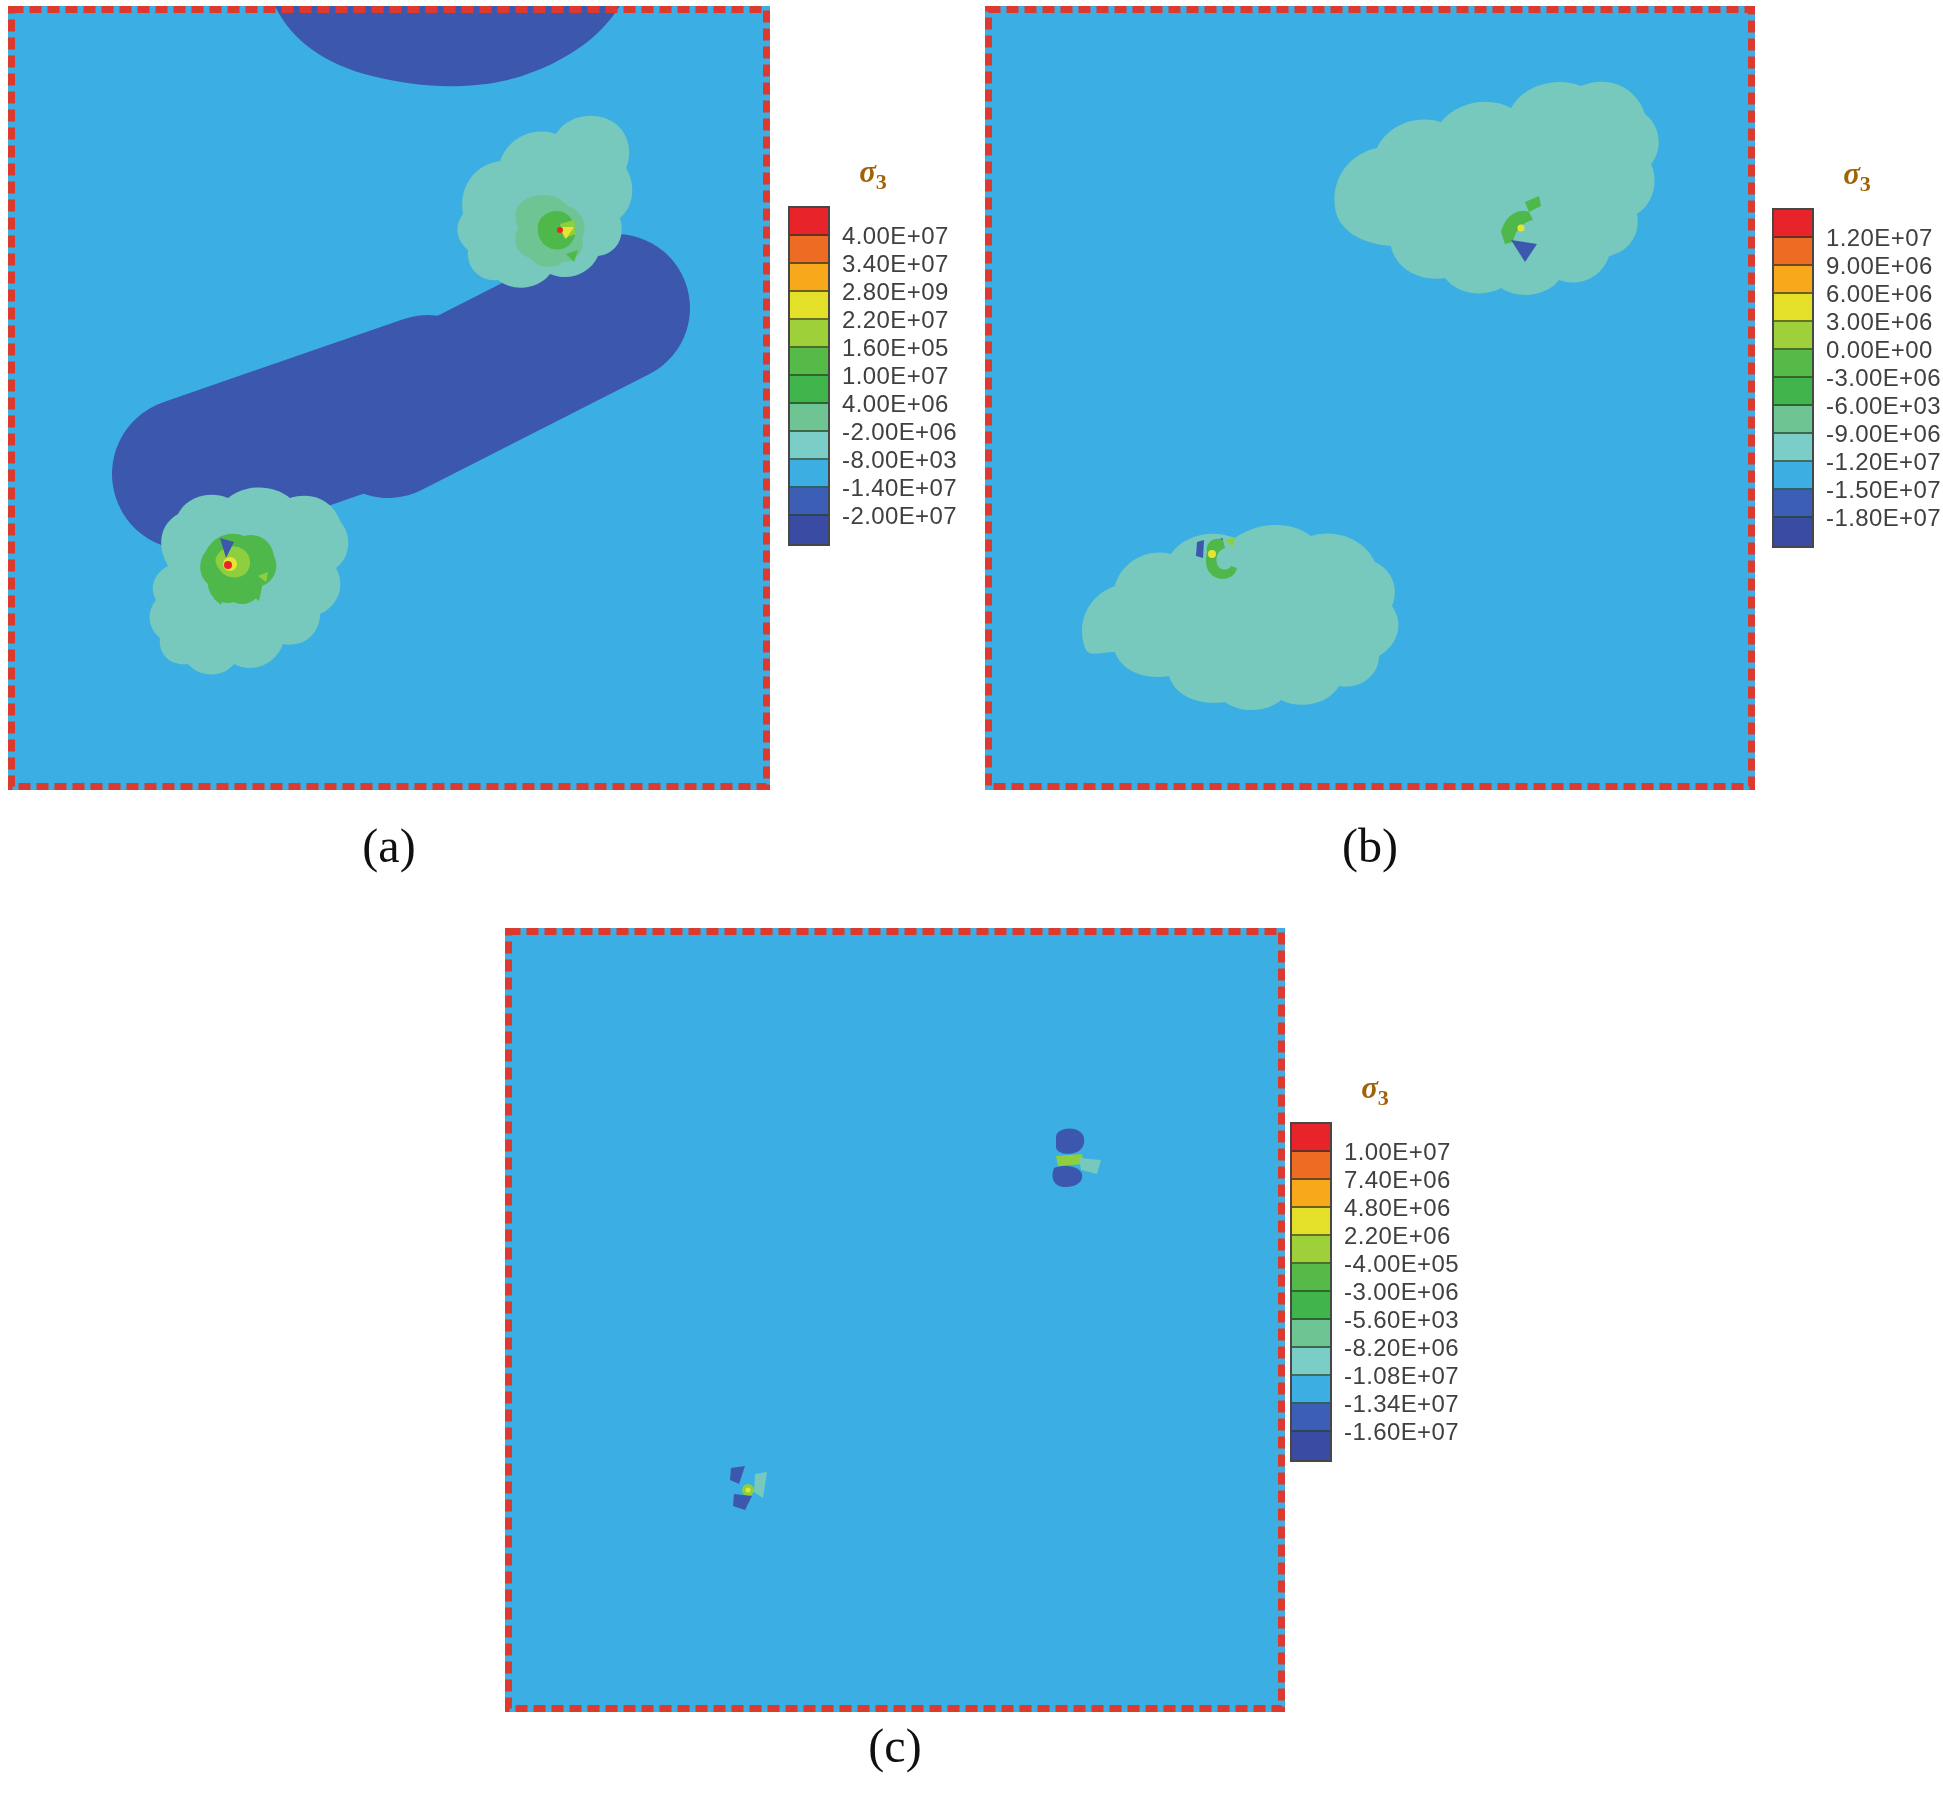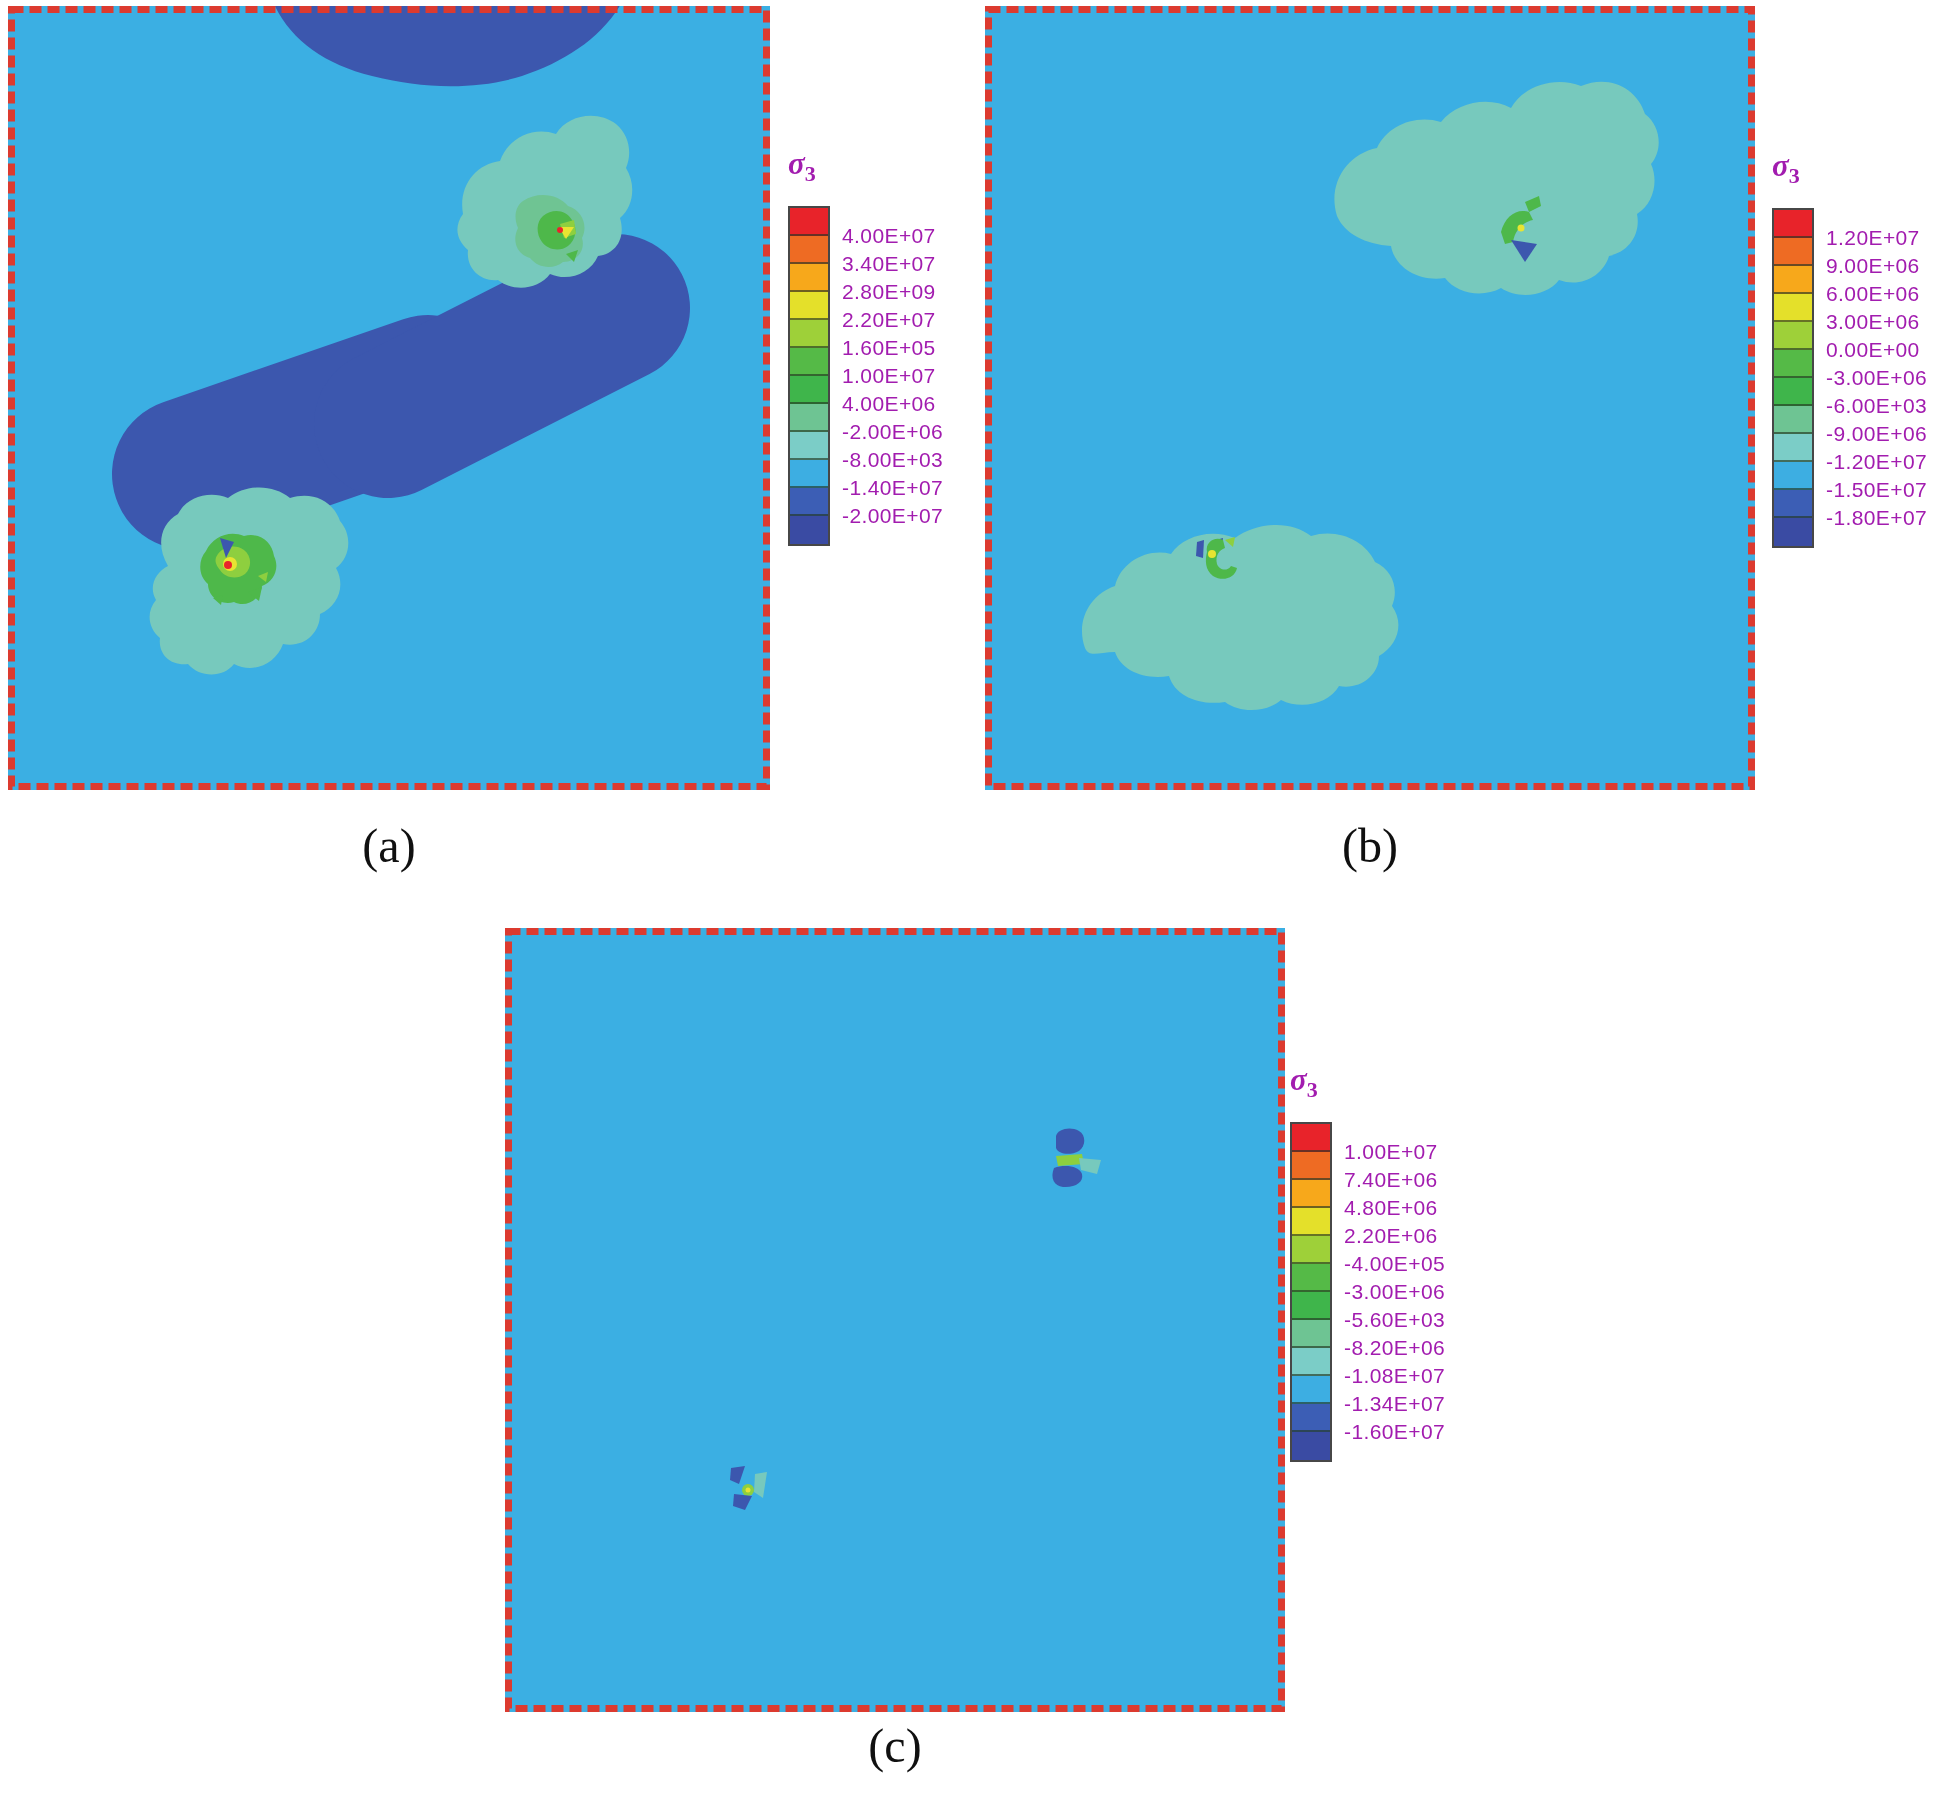--- a/index.html
+++ b/index.html
@@ -7,31 +7,31 @@
         font-family:"Liberation Sans",sans-serif;}
 
   .panel{position:absolute;}
   .panel svg{display:block;}
 
   .caption{position:absolute;text-align:center;
            font-family:"Liberation Serif",serif;font-size:48px;line-height:56px;color:#101010;}
 
   
   .legend{position:absolute;}
-  .legend-title{height:40px;width:170px;text-align:left;
+  .legend-title{height:40px;width:170px;text-align:center;
                 font-family:"Liberation Serif",serif;font-style:italic;font-weight:bold;
-                font-size:31px;line-height:40px;color:#a21caf;margin-bottom:22px;}
+                font-size:31px;line-height:56px;color:#a16207;margin-bottom:22px;}
   .legend-title sub{font-style:normal;font-size:22px;}
   .legend-body{display:flex;align-items:flex-start;}
   .legend-bar{width:38px;border:2px solid #474747;background:#fff;}
   .legend-cell{height:28px;box-sizing:border-box;border-bottom:2px solid rgba(35,55,35,.65);}
   .legend-cell:last-child{border-bottom:none;}
   .legend-labels{margin-left:12px;margin-top:16px;min-width:118px;}
   .legend-label{height:28px;display:flex;align-items:center;
-                font-size:21px;letter-spacing:.4px;color:#a21caf;white-space:nowrap;}
+                font-size:24px;letter-spacing:.4px;color:#404040;white-space:nowrap;}
 
   
   .c-bg{fill:#3bafe3;}
   .c-dark{fill:#3c57ae;}
   .c-teal{fill:#77c9bd;}
   .c-sea{fill:#6fc493;}
   .c-green{fill:#4eb84a;}
   .c-lgreen{fill:#8ecf3f;}
   .c-yellow{fill:#e8e432;}
   .c-red{fill:#e8242b;}

